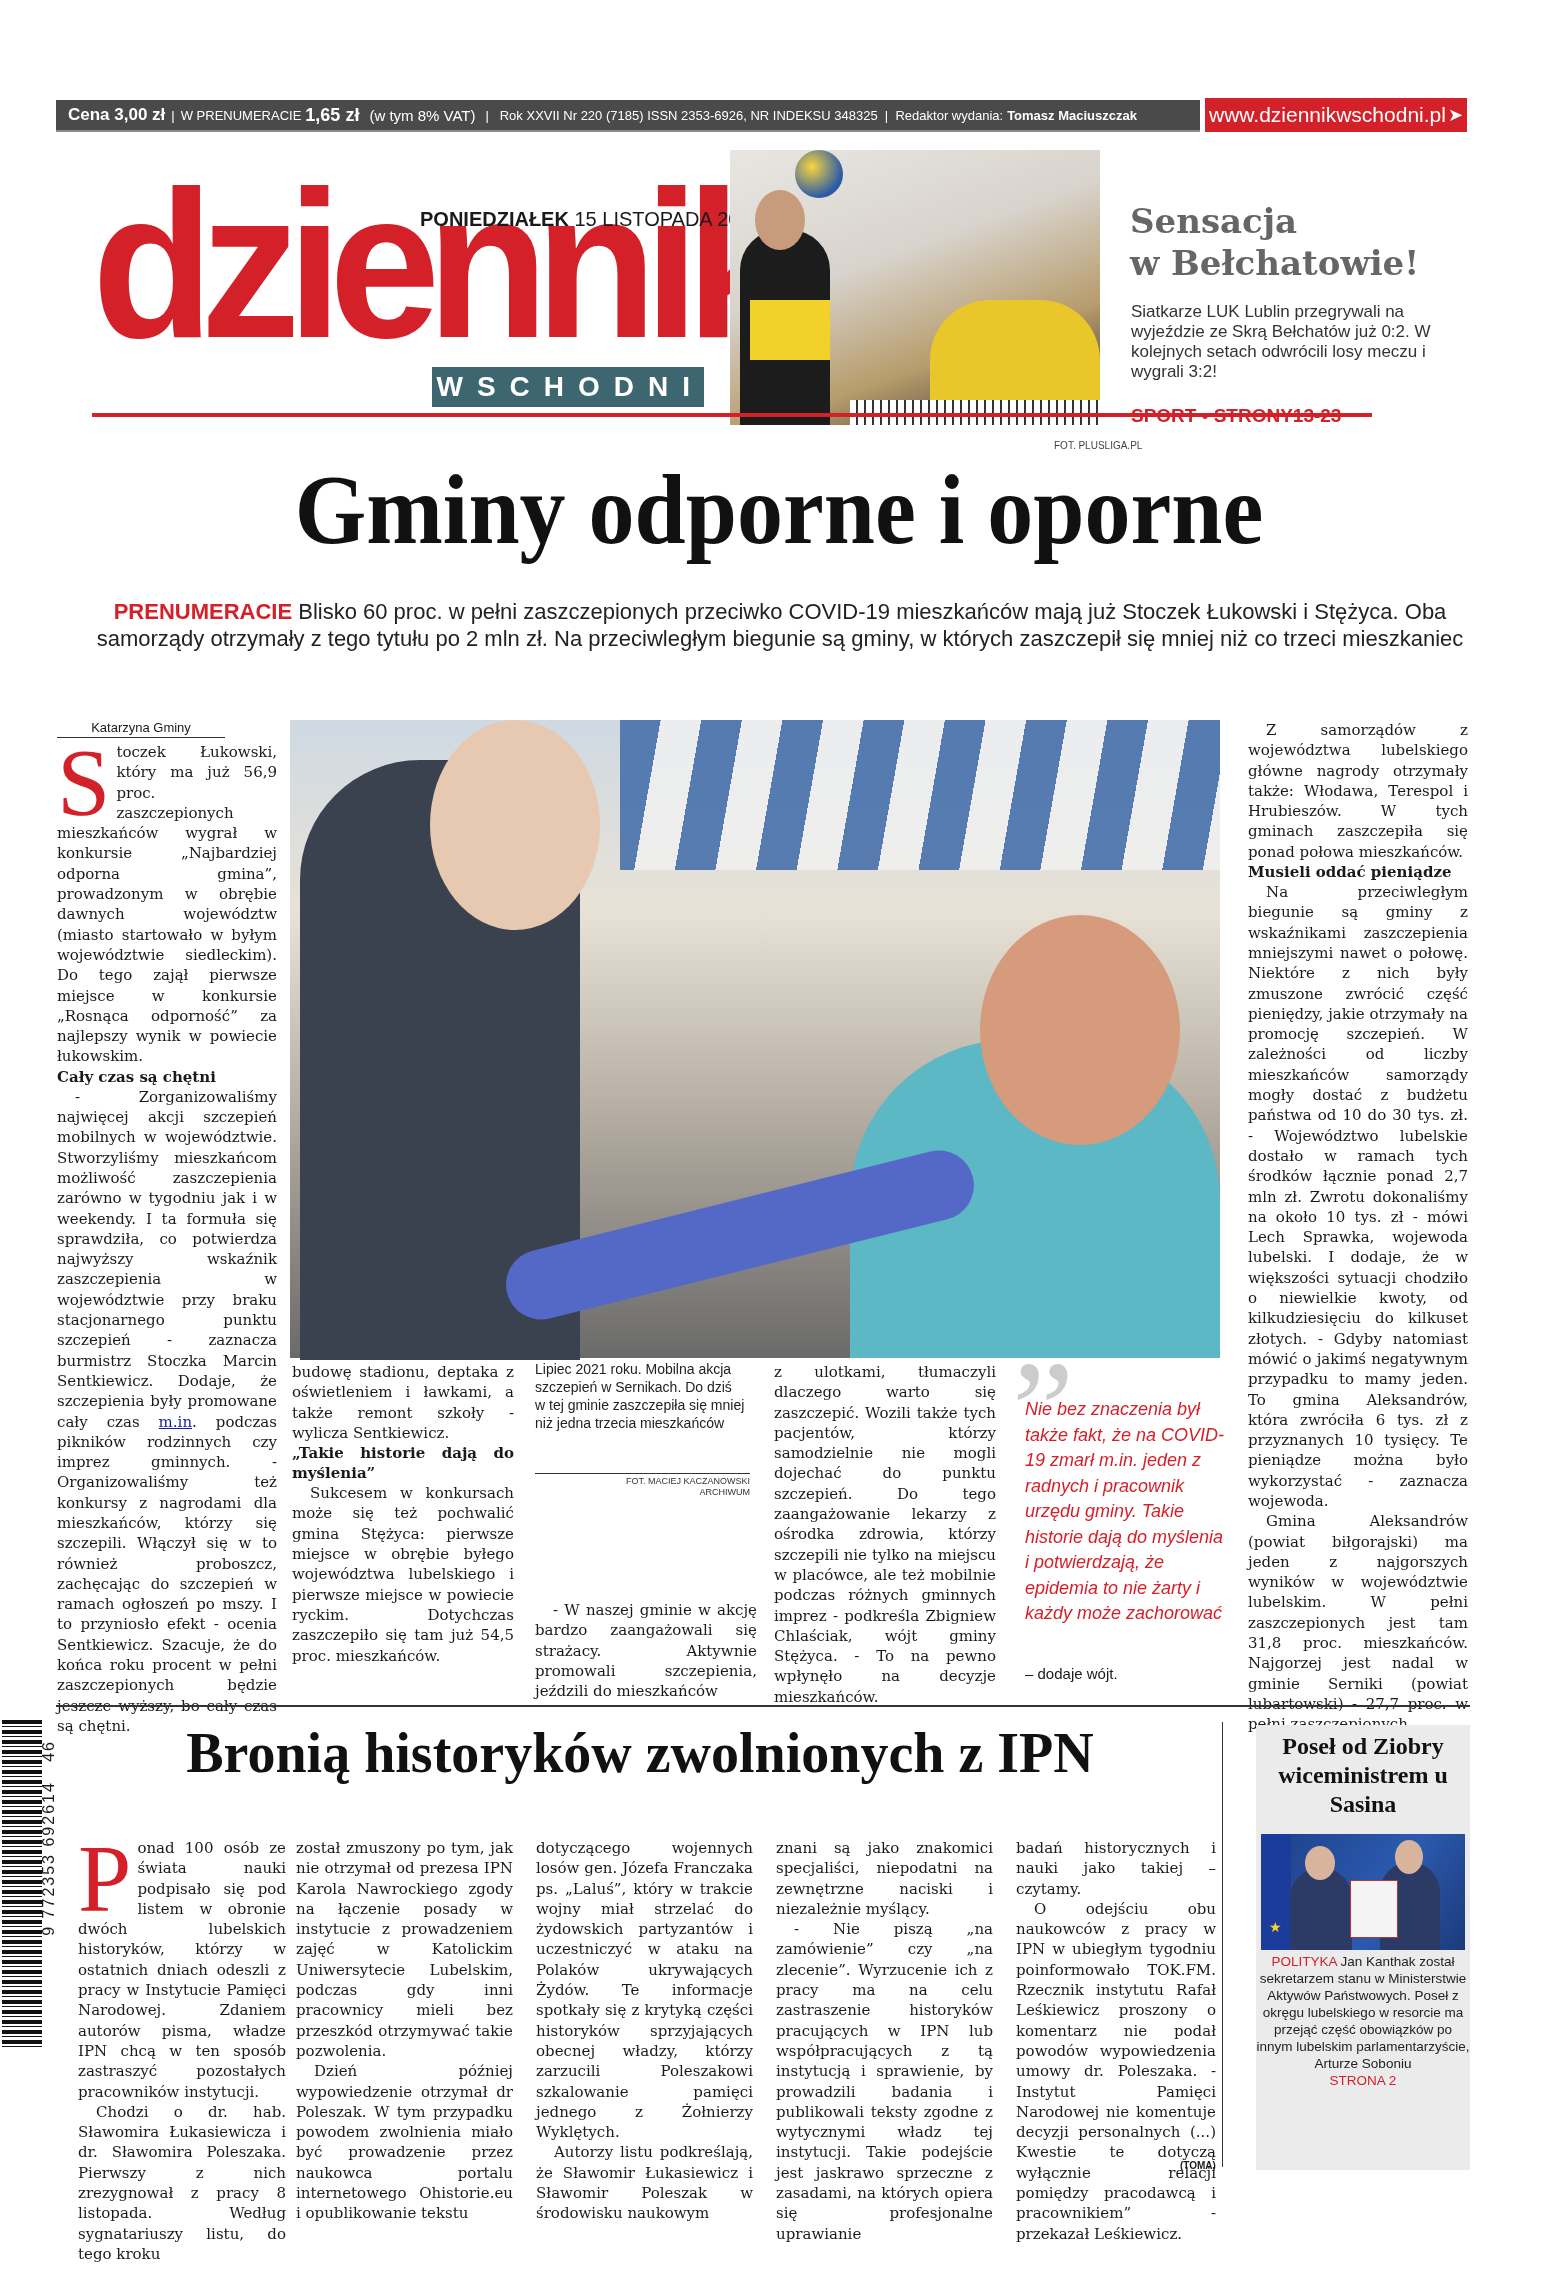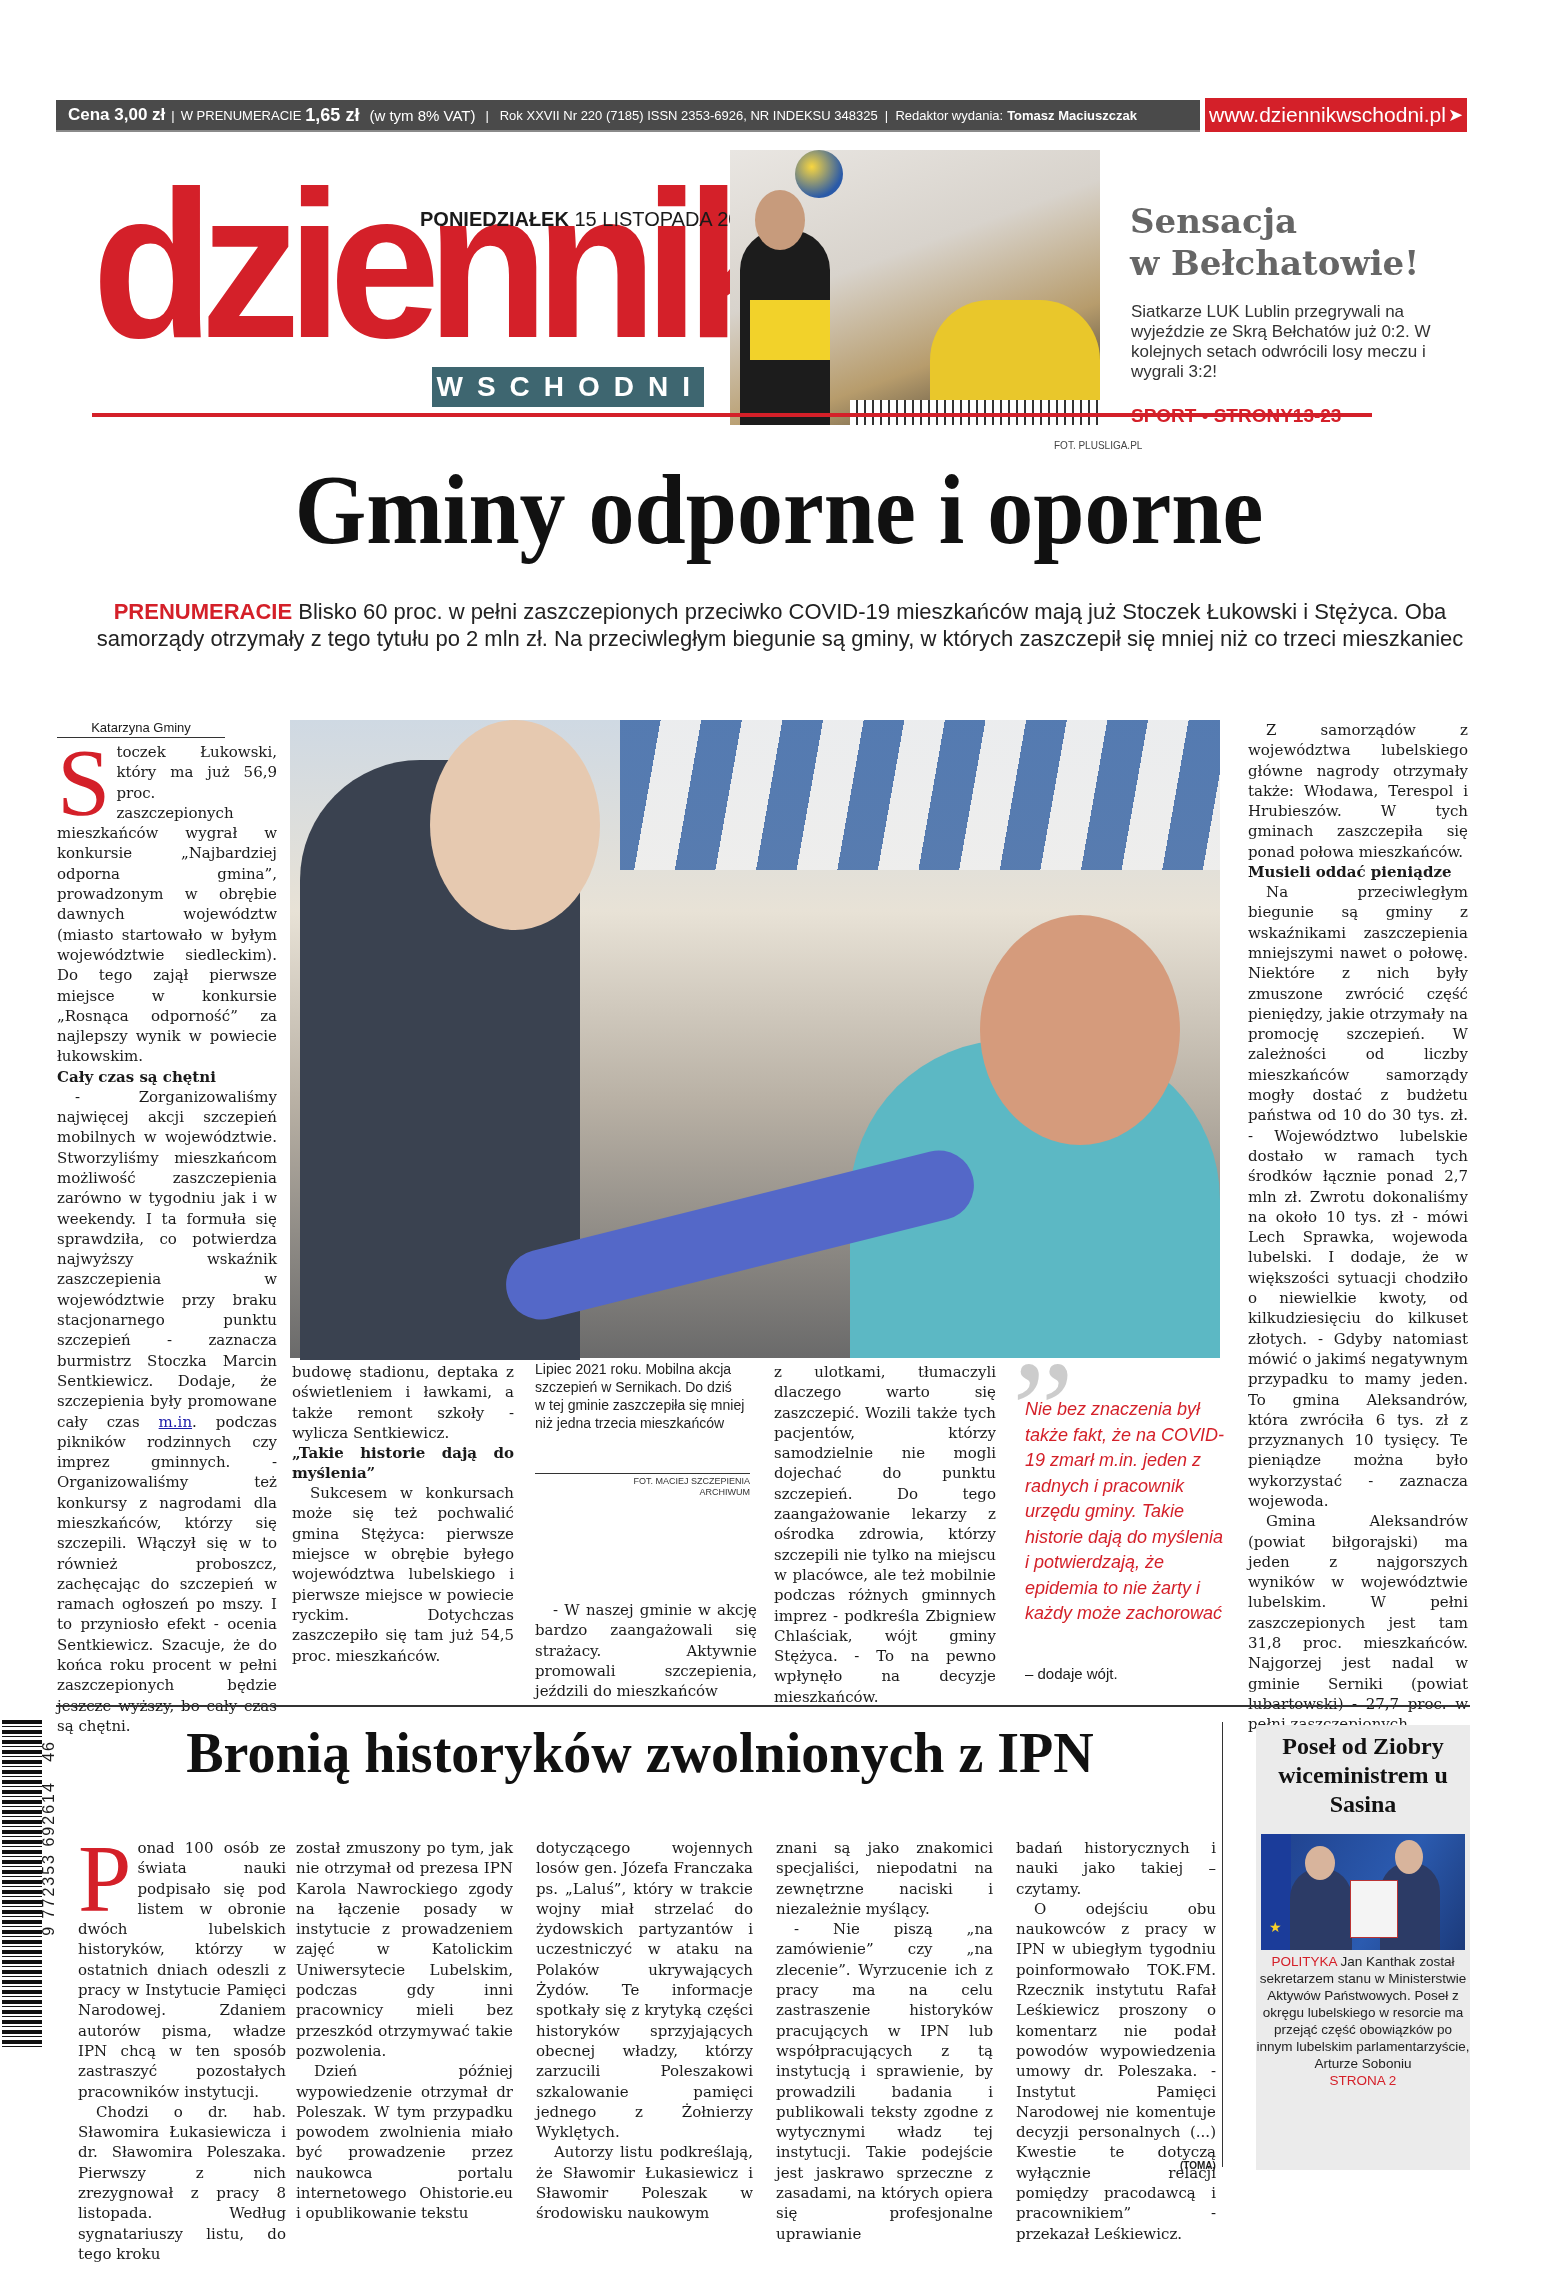--- a/index.html
+++ b/index.html
@@ -132,21 +132,21 @@
 
 <div class="abs col" style="left:292px;top:1362px;width:222px;">
   <p class="noind">budowę stadionu, deptaka z oświetleniem i ławkami, a także remont szkoły - wylicza Sentkiewicz.</p>
   <h4>„Takie historie dają do myślenia”</h4>
   <p>Sukcesem w konkursach może się też pochwalić gmina Stężyca: pierwsze miejsce w obrębie byłego województwa lubelskiego i pierwsze miejsce w powiecie ryckim. Dotychczas zaszczepiło się tam już 54,5 proc. mieszkańców.</p>
 </div>
 
 <div class="abs caption">Lipiec 2021 roku. Mobilna akcja szczepień w Sernikach. Do dziś w tej gminie zaszczepiła się mniej niż jedna trzecia mieszkańców</div>
 <div class="abs captionrule"></div>
 <div class="abs photocredit">
-  <div>FOT. MACIEJ SZCZEPIENIA</div>
+  <div>FOT. MACIEJ KACZANOWSKI</div>
   <div>ARCHIWUM</div>
 </div>
 
 <div class="abs col" style="left:535px;top:1600px;width:222px;">
   <p>- W naszej gminie w akcję bardzo zaangażowali się strażacy. Aktywnie promowali szczepienia, jeździli do mieszkańców</p>
 </div>
 
 <div class="abs col" style="left:774px;top:1362px;width:222px;">
   <p class="noind">z ulotkami, tłumaczyli dlaczego warto się zaszczepić. Wozili także tych pacjentów, którzy samodzielnie nie mogli dojechać do punktu szczepień. Do tego zaangażowanie lekarzy z ośrodka zdrowia, którzy szczepili nie tylko na miejscu w placówce, ale też mobilnie podczas różnych gminnych imprez - podkreśla Zbigniew Chlaściak, wójt gminy Stężyca. - To na pewno wpłynęło na decyzje mieszkańców.</p>
 </div>

